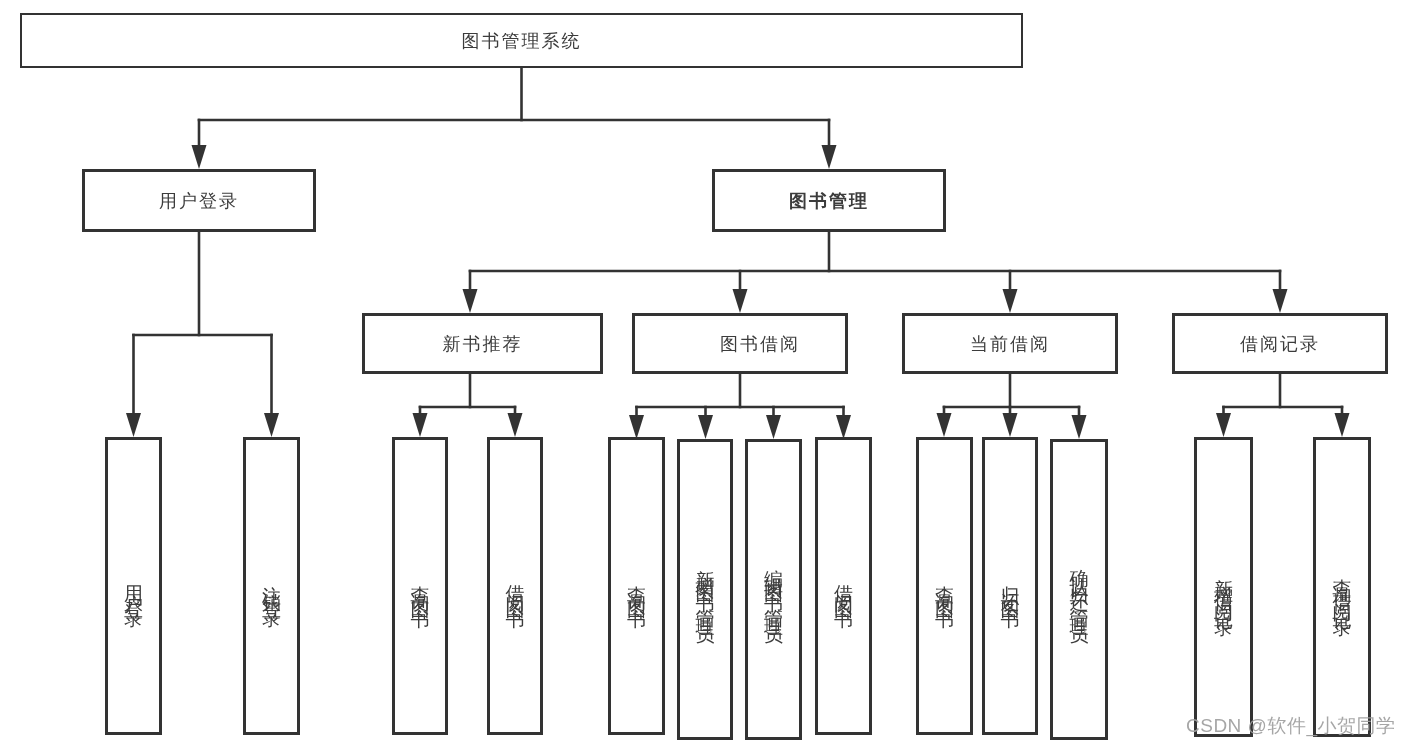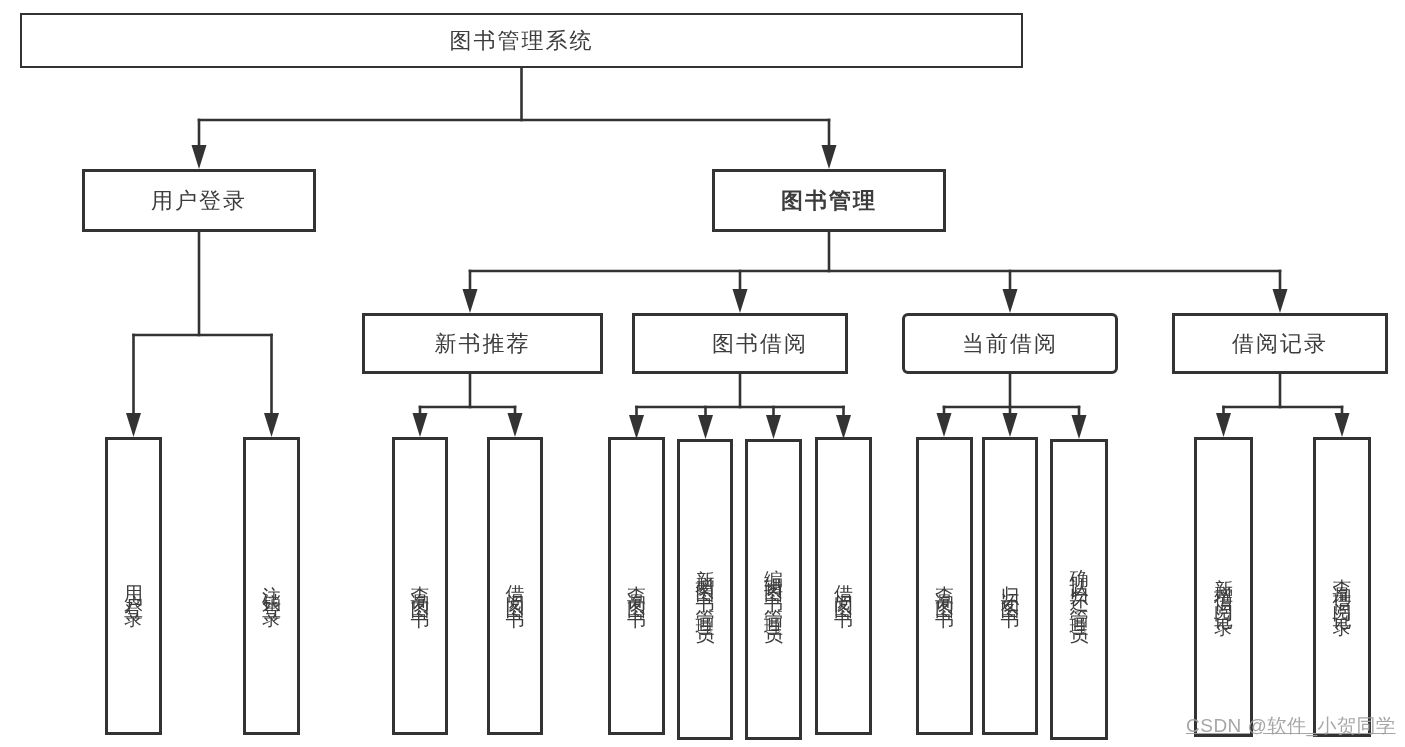--- a/index.html
+++ b/index.html
@@ -11,33 +11,32 @@
   #stage{position:absolute;left:0;top:0;width:1405px;height:747px;}
   svg.connectors{position:absolute;left:0;top:0;width:1405px;height:747px;pointer-events:none;}
   .box{
     position:absolute;box-sizing:border-box;
     border:3px solid #333333;background:#ffffff;
     display:flex;align-items:center;justify-content:center;
     color:#3c3c3c;z-index:2;
   }
   .box.root{border-width:2px;}
   .hlabel{
-    font-size:22px;letter-spacing:2px;white-space:nowrap;
+    font-size:18px;letter-spacing:2px;white-space:nowrap;
     color:#3c3c3c;
   }
   .vlabel{
     writing-mode:vertical-rl;text-orientation:mixed;
     font-size:19px;line-height:1.25;letter-spacing:8px;
     color:#3c3c3c;
   }
   .watermark{
     position:absolute;left:1186px;top:713px;z-index:6;
     font-size:19px;letter-spacing:0.5px;white-space:nowrap;
     color:rgba(158,158,158,0.92);
-    text-decoration:underline;
   }
 </style>
 </head>
 <body>
 
 <div id="stage">
 
   <svg class="connectors" id="conn" viewBox="0 0 1405 747" xmlns="http://www.w3.org/2000/svg">
       <line x1="521.5" y1="68" x2="521.5" y2="120" stroke="#333333" stroke-width="2.6" stroke-linecap="square"></line>
       <line x1="199" y1="120" x2="829" y2="120" stroke="#333333" stroke-width="2.6" stroke-linecap="square"></line>
@@ -103,21 +102,21 @@
   <div class="box" style="left:712px;top:169px;width:234px;height:63px;font-weight:bold;">
     <span class="hlabel">图书管理</span>
   </div>
 
   <div class="box" style="left:362px;top:313px;width:241px;height:61px;">
     <span class="hlabel">新书推荐</span>
   </div>
   <div class="box" style="left:632px;top:313px;width:216px;height:61px;padding-left:40px;">
     <span class="hlabel">图书借阅</span>
   </div>
-  <div class="box" style="left:902px;top:313px;width:216px;height:61px;border-radius:6px;">
+  <div class="box" style="left:902px;top:313px;width:216px;height:61px;">
     <span class="hlabel">当前借阅</span>
   </div>
   <div class="box" style="left:1172px;top:313px;width:216px;height:61px;">
     <span class="hlabel">借阅记录</span>
   </div>
 
   <div class="box" style="left:105px;top:437px;width:57px;height:298px;">
     <span class="vlabel">用户登录</span>
   </div>
   <div class="box" style="left:243px;top:437px;width:57px;height:298px;">

